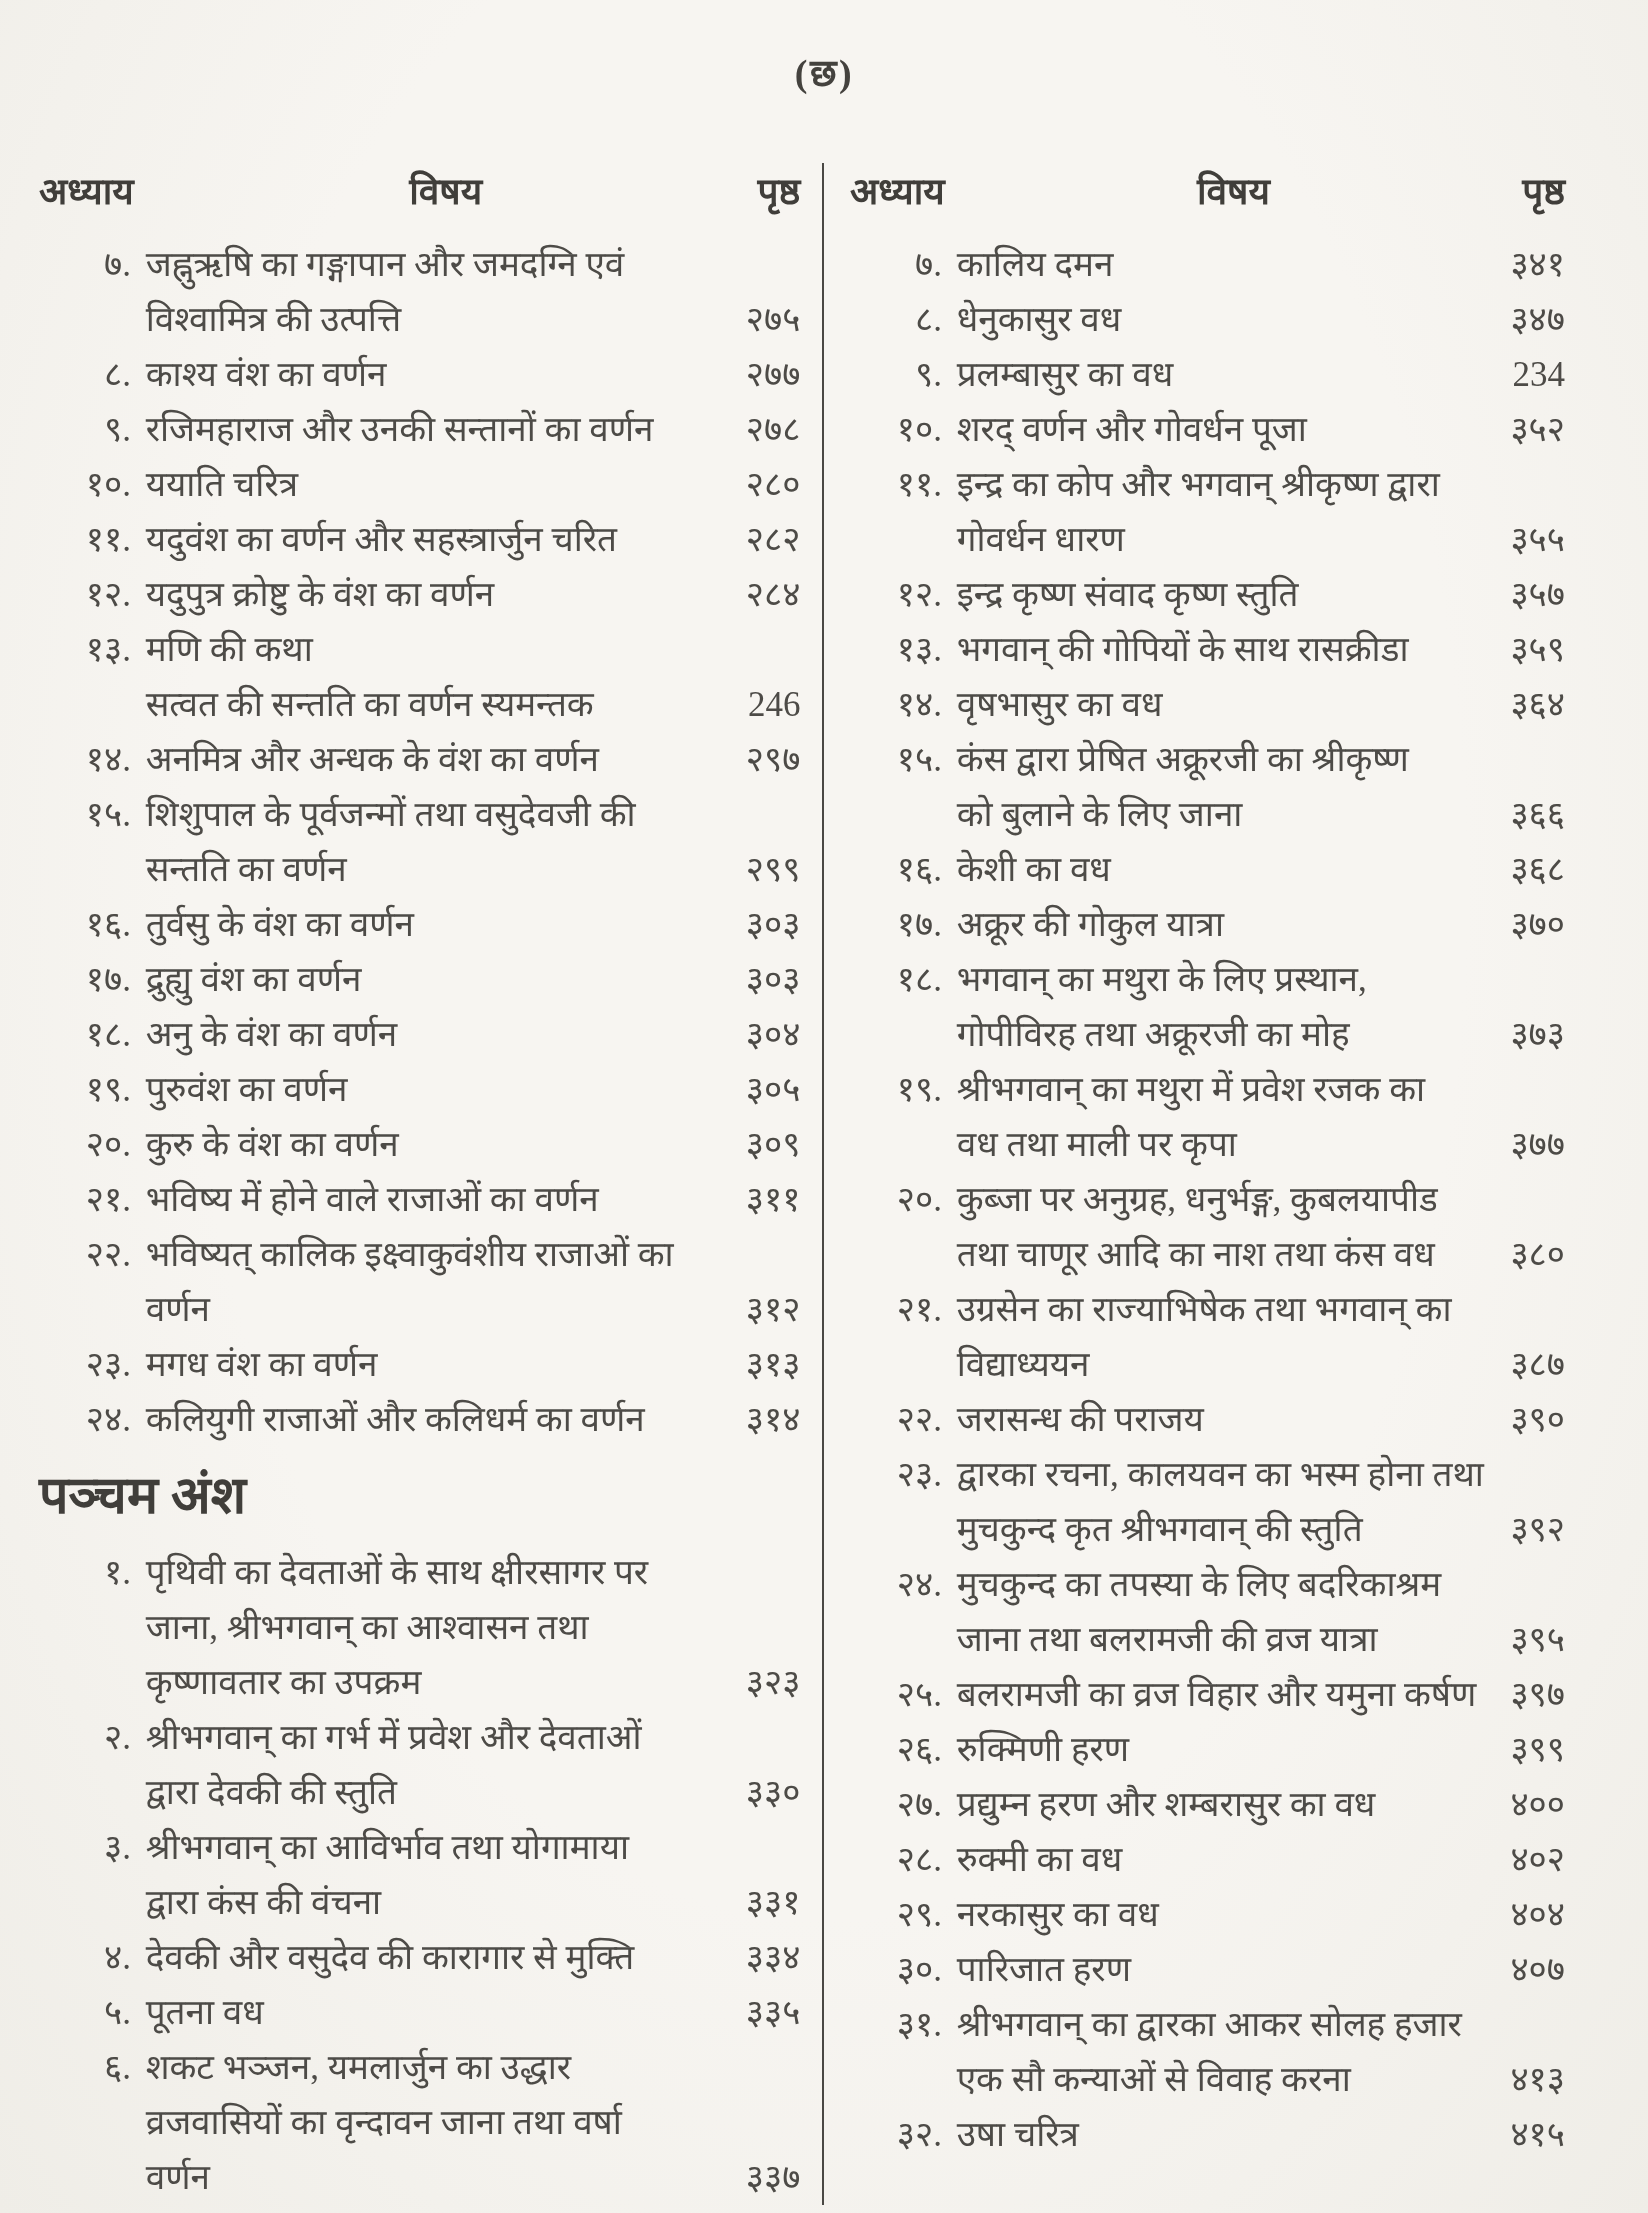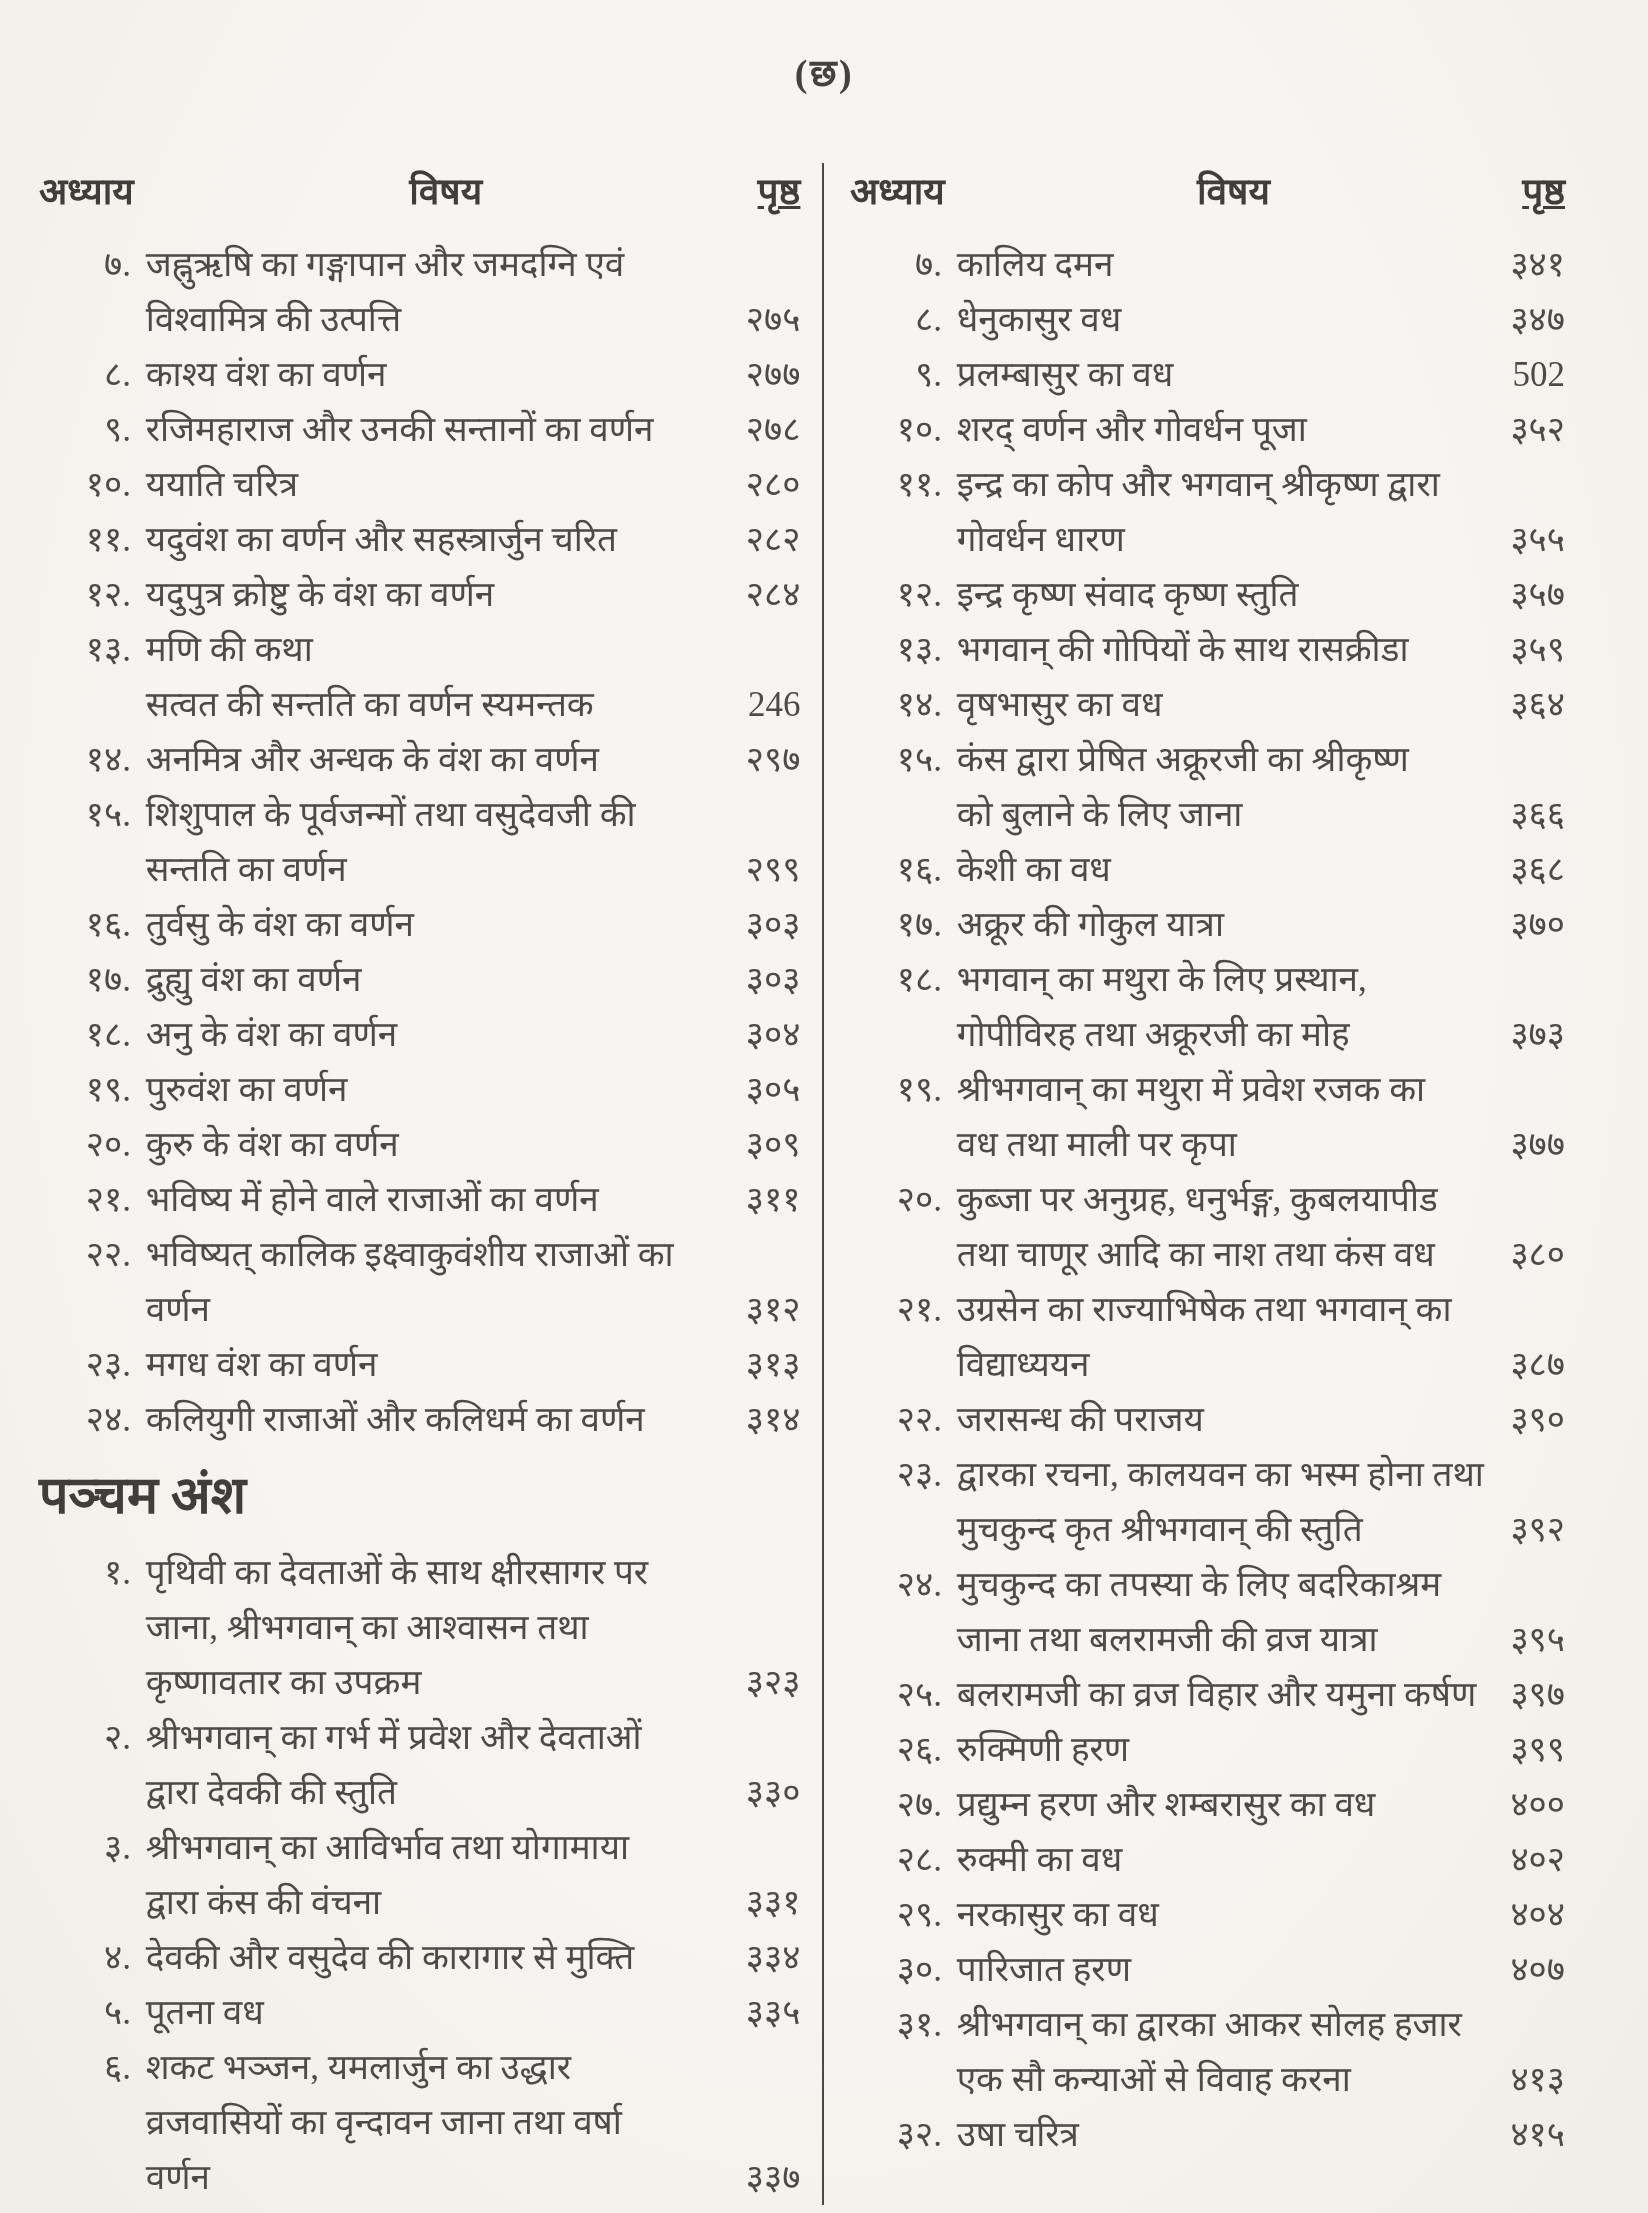--- a/index.html
+++ b/index.html
@@ -55,21 +55,21 @@
     display: flex;
     align-items: baseline;
     font-size: 37px;
     font-weight: bold;
     color: #403e3a;
     line-height: 57px;
     margin-bottom: 17.3px;
   }
   .toc-header .h-chapter { flex: 0 0 auto; }
   .toc-header .h-subject { flex: 1 1 auto; text-align: center; }
-  .toc-header .h-page   { flex: 0 0 auto; text-decoration: underline; }
+  .toc-header .h-page   { flex: 0 0 auto; }
   .entry {
     display: flex;
     align-items: flex-start;
   }
   .entry .num {
     flex: 0 0 92px;
     text-align: right;
     white-space: nowrap;
   }
   .entry .lines {
@@ -311,21 +311,21 @@
             <div class="lines">
               <div class="line">धेनुकासुर वध</div>
             </div>
             <div class="pg">३४७</div>
           </div>
           <div class="entry">
             <div class="num">९.</div>
             <div class="lines">
               <div class="line">प्रलम्बासुर का वध</div>
             </div>
-            <div class="pg">502</div>
+            <div class="pg">234</div>
           </div>
           <div class="entry">
             <div class="num">१०.</div>
             <div class="lines">
               <div class="line">शरद् वर्णन और गोवर्धन पूजा</div>
             </div>
             <div class="pg">३५२</div>
           </div>
           <div class="entry">
             <div class="num">११.</div>

